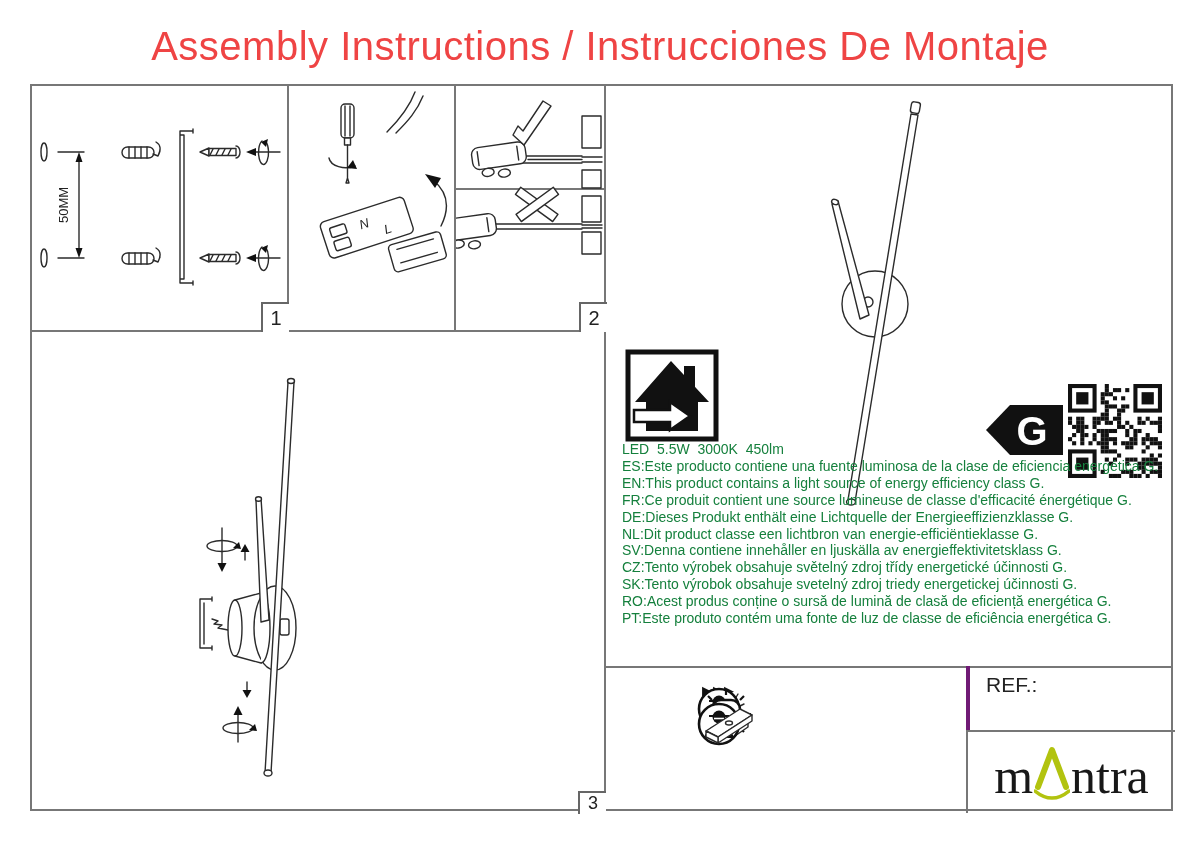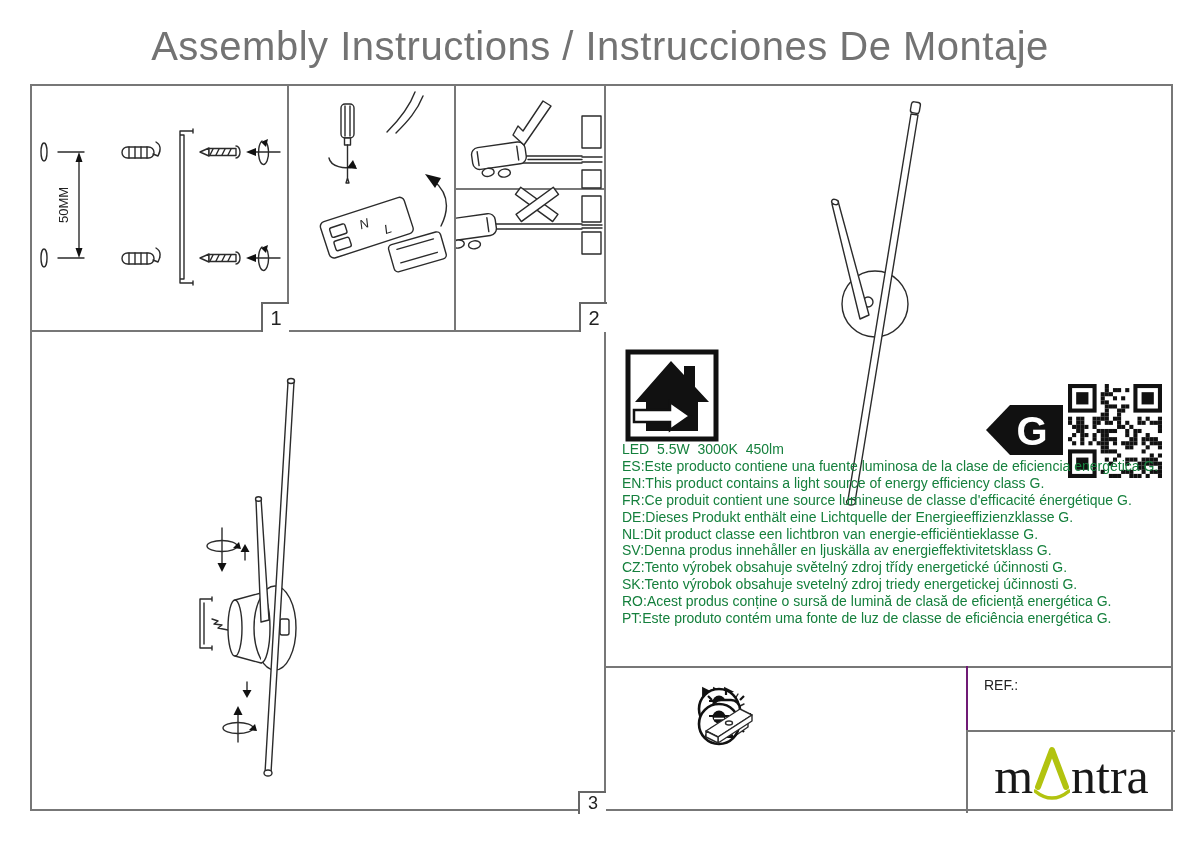--- a/index.html
+++ b/index.html
@@ -1,31 +1,31 @@
 <!DOCTYPE html>
 <html><head>
 <meta charset="utf-8">
 <style>
   html,body{margin:0;padding:0;background:#fff;}
   .page{position:relative;width:1200px;height:856px;background:#fff;overflow:hidden;
         font-family:"Liberation Sans",sans-serif;color:#1a1a1a;}
   .title{position:absolute;top:24px;left:0;width:100%;text-align:center;
-         font-size:40px;letter-spacing:.5px;color:#737373;white-space:nowrap;}
+         font-size:40px;letter-spacing:.5px;color:#ef4444;white-space:nowrap;}
   .ln{position:absolute;background:#777;}
   .frame{position:absolute;left:30px;top:84px;width:1143px;height:727px;border:2px solid #777;box-sizing:border-box;}
   .stepbox{position:absolute;border-left:2px solid #666;border-top:2px solid #666;
            display:flex;align-items:center;justify-content:center;font-size:20px;color:#222;background:#fff;}
   svg{position:absolute;}
   .sk{stroke:#2b2b2b;stroke-width:1.4;fill:none;stroke-linecap:round;stroke-linejoin:round;}
   .skw{stroke:#2b2b2b;stroke-width:1.4;fill:#fff;stroke-linejoin:round;}
   .blk{fill:#111;stroke:none;}
   .spec{position:absolute;left:622px;top:441px;width:553px;font-size:14px;line-height:16.9px;color:#15803d;}
   .spec .pre{white-space:pre;}
   .ref-box{position:absolute;left:966px;top:666px;width:209px;height:64px;box-sizing:border-box;
-           border-left:2px solid #701a75;padding:6px 0 0 16px;font-size:14px;line-height:26px;color:#222;}
+           border-left:4px solid #701a75;padding:6px 0 0 16px;font-size:21px;line-height:26px;color:#222;}
   .brand-box{position:absolute;left:966px;top:730px;width:209px;height:83px;box-sizing:border-box;
              border-left:2px solid #777;border-top:2px solid #777;display:flex;align-items:center;justify-content:center;}
   .brand{display:flex;align-items:flex-end;font-family:"Liberation Serif",serif;font-size:50px;color:#181818;line-height:1;}
   .brand .caret-wrap{position:relative;width:36px;height:56px;margin:0 1px;}
   .icons-area{position:absolute;left:698px;top:686px;width:200px;}
   .icon-row{display:flex;align-items:flex-start;margin-bottom:4px;}
   .mid-col{display:flex;flex-direction:column;align-items:center;margin:0 4px;}
   .tri-arrows{font-size:13px;letter-spacing:1px;color:#111;line-height:13px;margin-top:-2px;}
   text{font-family:"Liberation Sans",sans-serif;}
 </style>
@@ -410,21 +410,21 @@
       <rect x="8" y="72" width="12" height="12" fill="#111"></rect>
     </svg>
 
   <div class="spec">
     <div class="pre">LED  5.5W  3000K  450lm</div>
     <div>ES:Este producto contiene una fuente luminosa de la clase de eficiencia energética G.</div>
     <div>EN:This product contains a light source of energy efficiency class G.</div>
     <div>FR:Ce produit contient une source lumineuse de classe d'efficacité énergétique G.</div>
     <div>DE:Dieses Produkt enthält eine Lichtquelle der Energieeffizienzklasse G.</div>
     <div>NL:Dit product classe een lichtbron van energie-efficiëntieklasse G.</div>
-    <div>SV:Denna produs innehåller en ljuskälla av energieffektivitetsklass G.</div>
+    <div>SV:Denna contiene innehåller en ljuskälla av energieffektivitetsklass G.</div>
     <div>CZ:Tento výrobek obsahuje světelný zdroj třídy energetické účinnosti G.</div>
     <div>SK:Tento výrobok obsahuje svetelný zdroj triedy energetickej účinnosti G.</div>
     <div>RO:Acest produs conține o sursă de lumină de clasă de eficiență energética G.</div>
     <div>PT:Este produto contém uma fonte de luz de classe de eficiência energética G.</div>
   </div>
 
   <div class="icons-area">
     <div class="icon-row">
       <svg width="48" height="52" viewBox="0 0 48 52">
         <path class="sk" d="M8,12 l4,5 M17,6 l1,6 M2,22 l6,2 M40,8 l-3,5 M46,18 l-6,3"></path>

